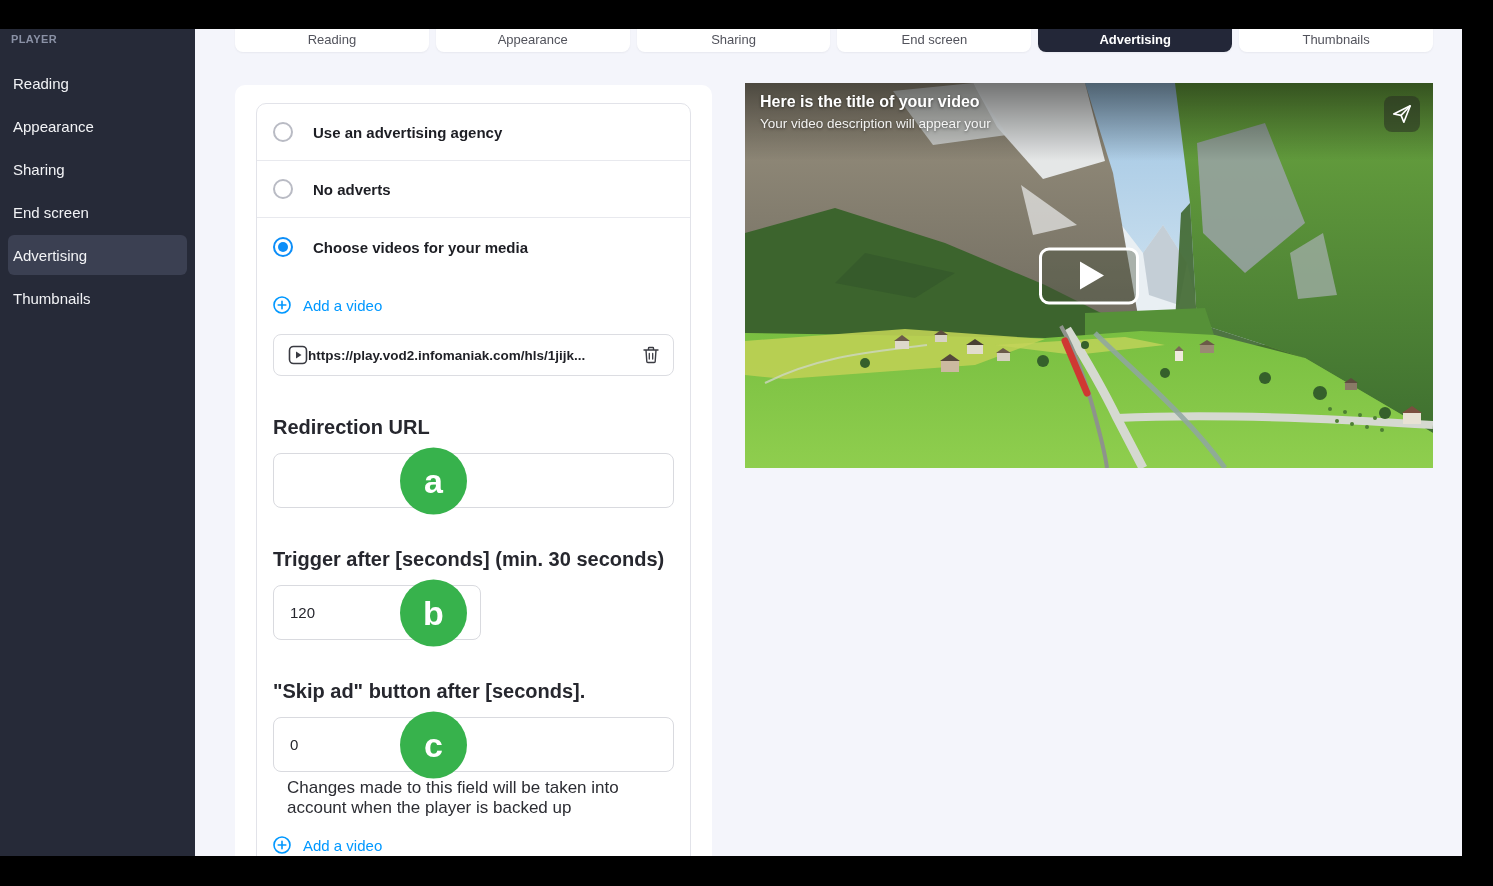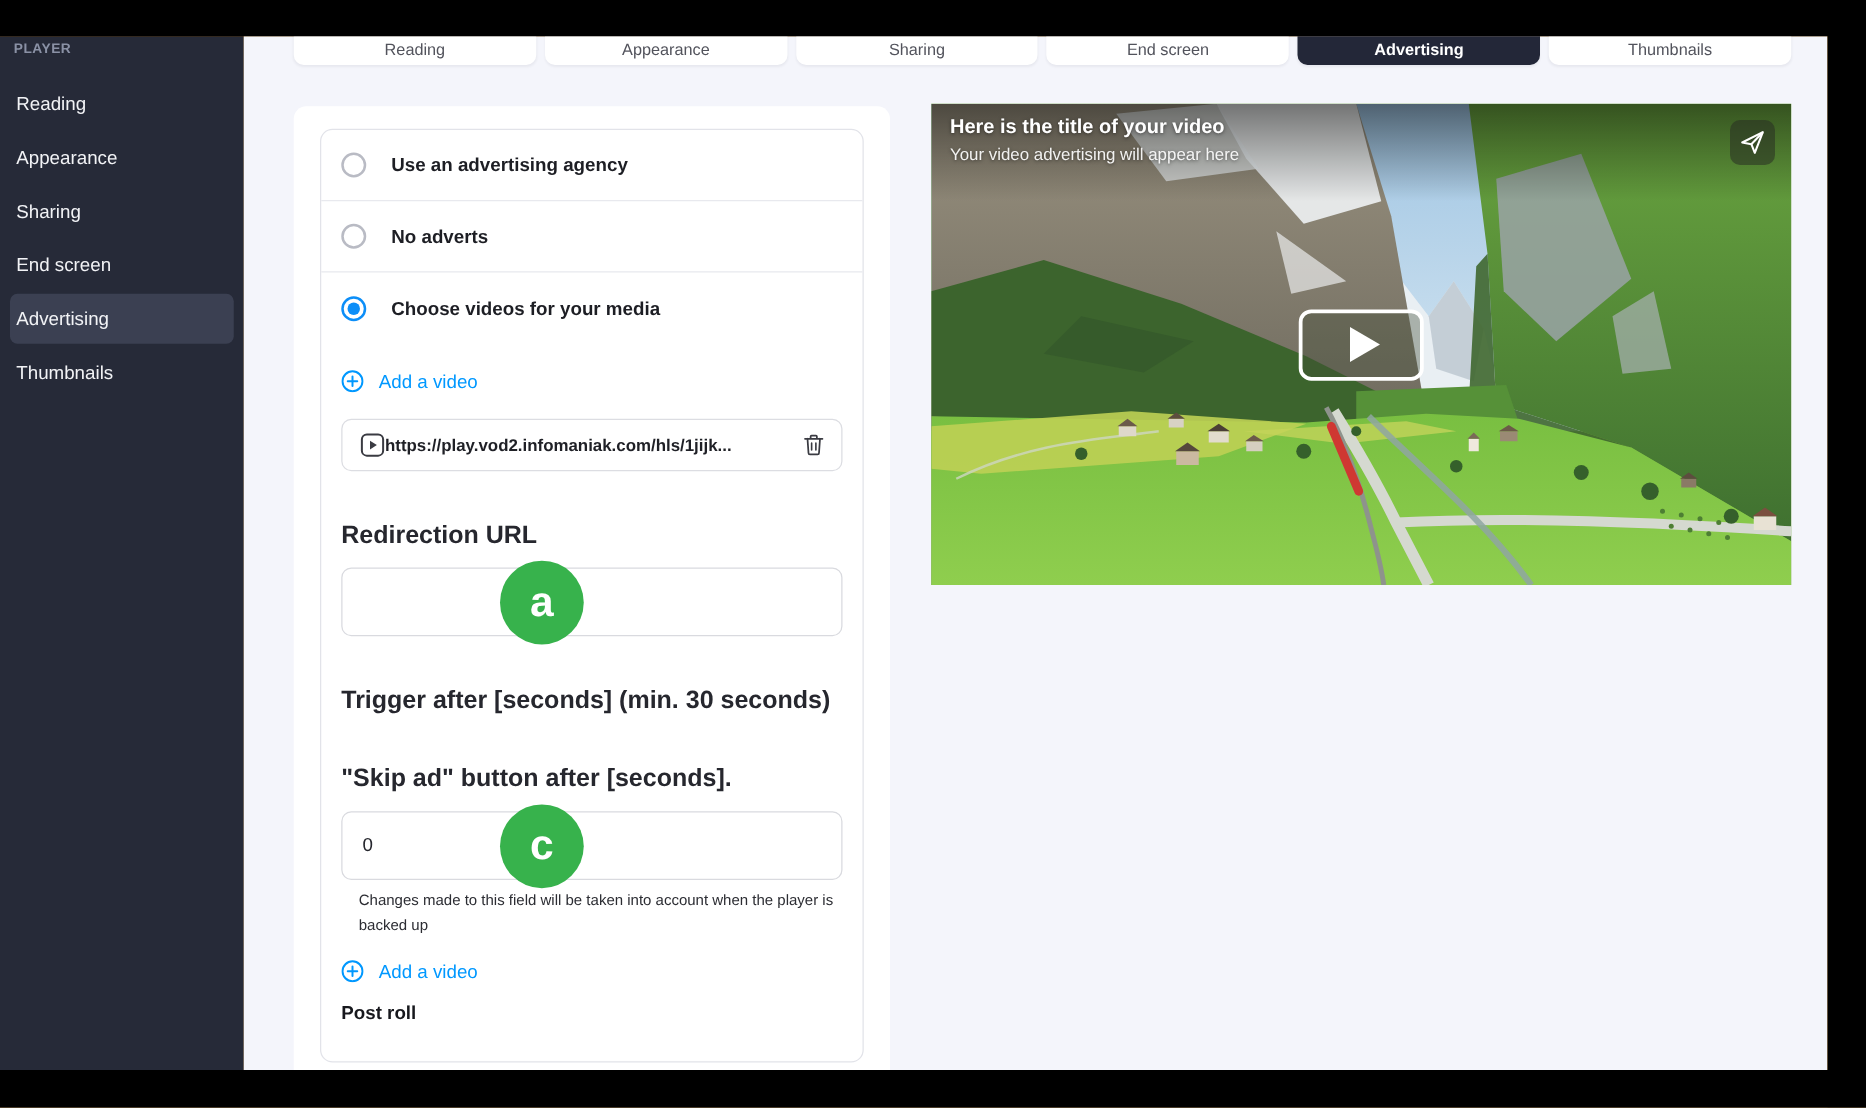--- a/index.html
+++ b/index.html
@@ -46,21 +46,21 @@
   .url-box { margin-top:16px; height:42px; border:1px solid #dcdde2; border-radius:8px; display:flex; align-items:center; padding:0 14px; }
   .url-text { font-size:13.5px; font-weight:700; color:#1f2026; white-space:nowrap; overflow:hidden; flex:1; }
   .trash-btn { flex:none; cursor:pointer; display:flex; }
   .field-label { margin-top:40px; font-size:20px; font-weight:700; color:#26272e; }
   .field-wrap { position:relative; margin-top:14px; }
   .field-wrap input { width:100%; height:55px; border:1px solid #d9dadf; border-radius:8px; padding:0 16px; font-size:15px;
                       color:#26272e; font-family:"Liberation Sans",sans-serif; outline:none; background:#fff; }
   .field-wrap.narrow { width:208px; }
   .green-badge { position:absolute; left:127px; top:50%; transform:translateY(-50%); width:67px; height:67px; border-radius:50%;
                  background:#37b24c; color:#fff; font-size:34px; font-weight:700; display:flex; align-items:center; justify-content:center; z-index:5; }
-  .helper { margin:6px 0 0 14px; max-width:382px; font-size:12px; line-height:20px; color:#2c2d33; }
+  .helper { margin:6px 0 0 14px; max-width:382px; font-size:17px; line-height:20px; color:#2c2d33; }
   .post-title { margin-top:16px; }
 
   
   .video { position:absolute; left:550px; top:54px; width:688px; height:385px; background:#6fa93c; overflow:hidden; }
   .video svg.scene { position:absolute; inset:0; display:block; }
   .video-title { position:absolute; left:15px; top:10px; color:#fff; font-size:16px; font-weight:700; text-shadow:0 1px 3px rgba(0,0,0,.5); }
   .video-desc { position:absolute; left:15px; top:33px; color:rgba(255,255,255,.92); font-size:13.5px; text-shadow:0 1px 3px rgba(0,0,0,.5); }
   .share-btn { position:absolute; right:13px; top:13px; width:36px; height:36px; border-radius:8px; background:rgba(40,46,34,.55);
                display:flex; align-items:center; justify-content:center; cursor:pointer; }
   .play-btn { position:absolute; left:50%; top:50%; transform:translate(-50%,-50%); width:100px; height:57px; border:3px solid #fff;
@@ -160,20 +160,24 @@
             </span>
           </div>
 
           <div class="field-label">Redirection URL</div>
           <div class="field-wrap">
             <input type="text" value="" style="">
             <div class="green-badge">a</div>
           </div>
 
           <div class="field-label">Trigger after [seconds] (min. 30 seconds)</div>
+          <div class="field-wrap narrow">
+            <input type="text" value="120" style="">
+            <div class="green-badge">b</div>
+          </div>
 
           <div class="field-label">"Skip ad" button after [seconds].</div>
           <div class="field-wrap">
             <input type="text" value="0" style="">
             <div class="green-badge">c</div>
           </div>
 
           <div class="helper">Changes made to this field will be taken into account when the player is backed up</div>
 
           <a class="add-video second">
@@ -282,21 +286,21 @@
           <circle cx="592" cy="338" r="2"></circle>
             <circle cx="607" cy="341" r="2"></circle>
             <circle cx="622" cy="344" r="2"></circle>
             <circle cx="637" cy="347" r="2"></circle>
         </g>
 
         <rect x="0" y="0" width="688" height="78" fill="url(#fadeTop)"></rect>
       </svg>
 
       <div class="video-title">Here is the title of your video</div>
-      <div class="video-desc">Your video advertising will appear here</div>
+      <div class="video-desc">Your video description will appear your</div>
 
       <div class="share-btn">
         <svg width="22" height="22" viewBox="0 0 24 24">
           <polygon points="3,12 21,3 14,21 11,13.5" fill="none" stroke="#fff" stroke-width="1.8" stroke-linejoin="round"></polygon>
           <path d="M11,13.5 L21,3" stroke="#fff" stroke-width="1.8"></path>
         </svg>
       </div>
 
       <div class="play-btn">
         <span class="play-tri"></span>

